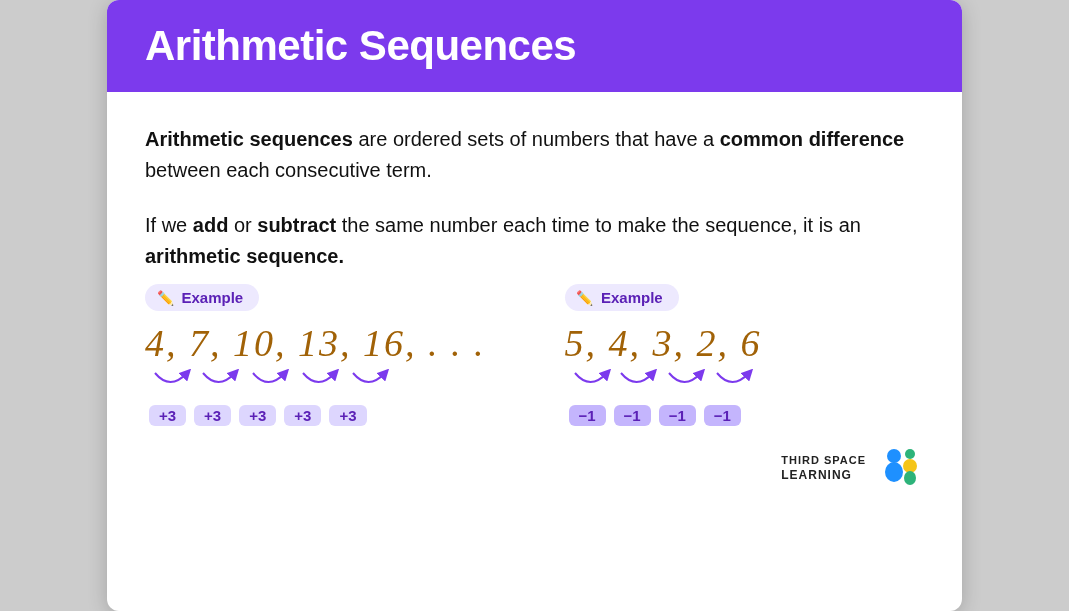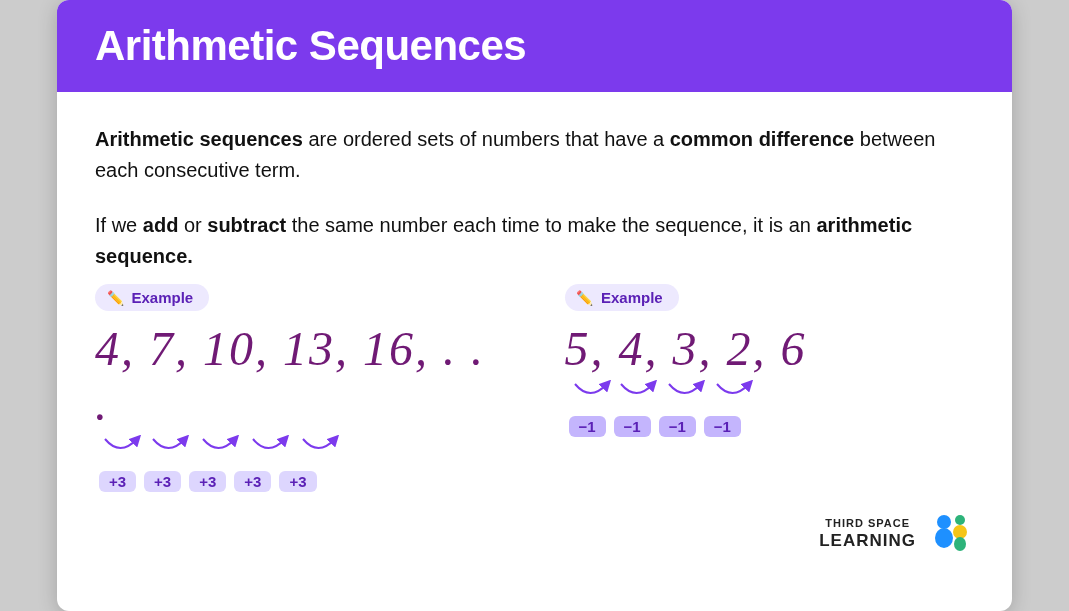--- a/index.html
+++ b/index.html
@@ -5,21 +5,21 @@
     * { box-sizing: border-box; margin: 0; padding: 0; }
     body {
       background: #ccc;
       display: flex;
       justify-content: center;
       align-items: center;
       min-height: 100vh;
       font-family: 'Georgia', serif;
     }
     .card {
-      width: 955px;
+      width: 855px;
       min-height: 611px;
       background: #fff;
       border-radius: 12px;
       overflow: hidden;
       box-shadow: 0 4px 20px rgba(0,0,0,0.2);
     }
     .header {
       background: #7c3aed;
       padding: 22px 38px 22px 38px;
     }
@@ -67,23 +67,23 @@
       padding: 5px 16px 5px 12px;
       font-size: 15px;
       font-weight: 600;
       font-family: 'Arial', sans-serif;
       margin-bottom: 10px;
     }
     .example-label .pencil-icon {
       font-size: 14px;
     }
     .sequence-numbers {
-      font-size: 48px;
+      font-size: 38px;
       font-family: 'Georgia', serif;
-      color: #701a75;
+      color: #a16207;
       margin-bottom: 4px;
       letter-spacing: 2px;
       font-style: italic;
     }
     .badges-row {
       display: flex;
       gap: 8px;
       margin-left: 4px;
     }
     .badge {
@@ -99,31 +99,31 @@
       background: #c4b5fd;
     }
     .logo-area {
       display: flex;
       justify-content: flex-end;
       align-items: center;
       gap: 10px;
       margin-top: 18px;
     }
     .logo-text {
-      text-align: center;
+      text-align: left;
       font-family: 'Arial', sans-serif;
     }
     .logo-text .third {
       font-size: 11px;
       font-weight: 700;
       color: #222;
       letter-spacing: 1px;
     }
     .logo-text .learning {
-      font-size: 17px;
+      font-size: 12px;
       font-weight: 700;
       color: #222;
       letter-spacing: 1px;
       display: block;
     }
 
     
     .arrows-svg {
       display: block;
       margin-bottom: 4px;

